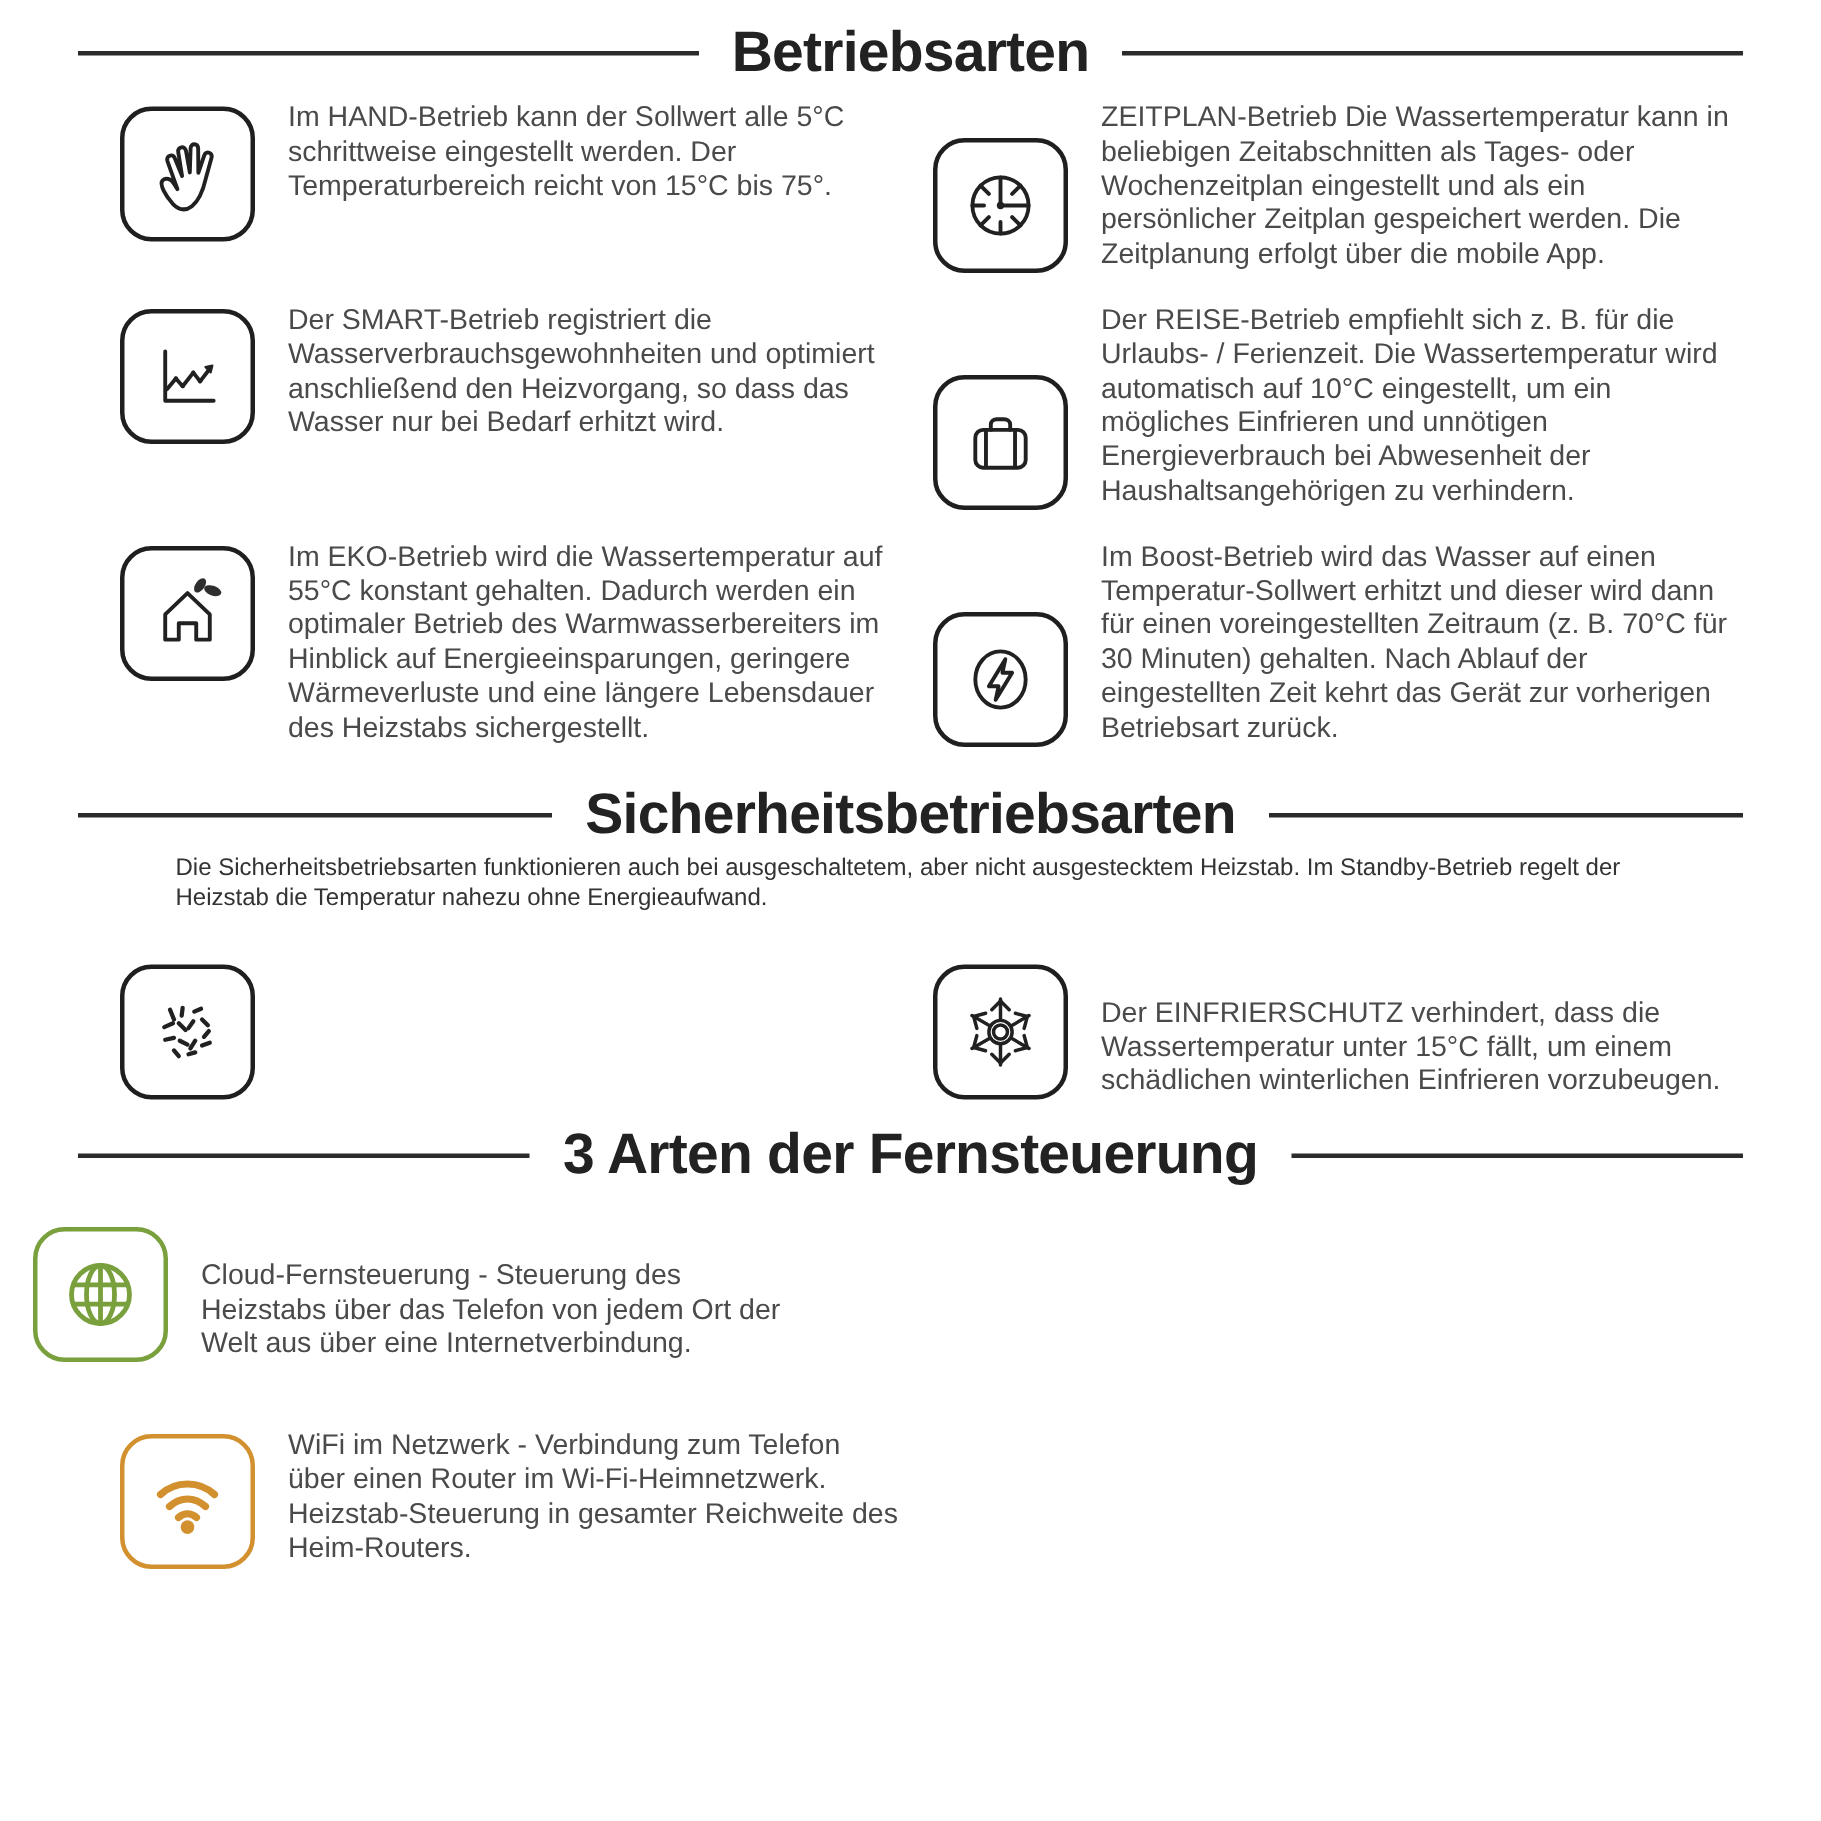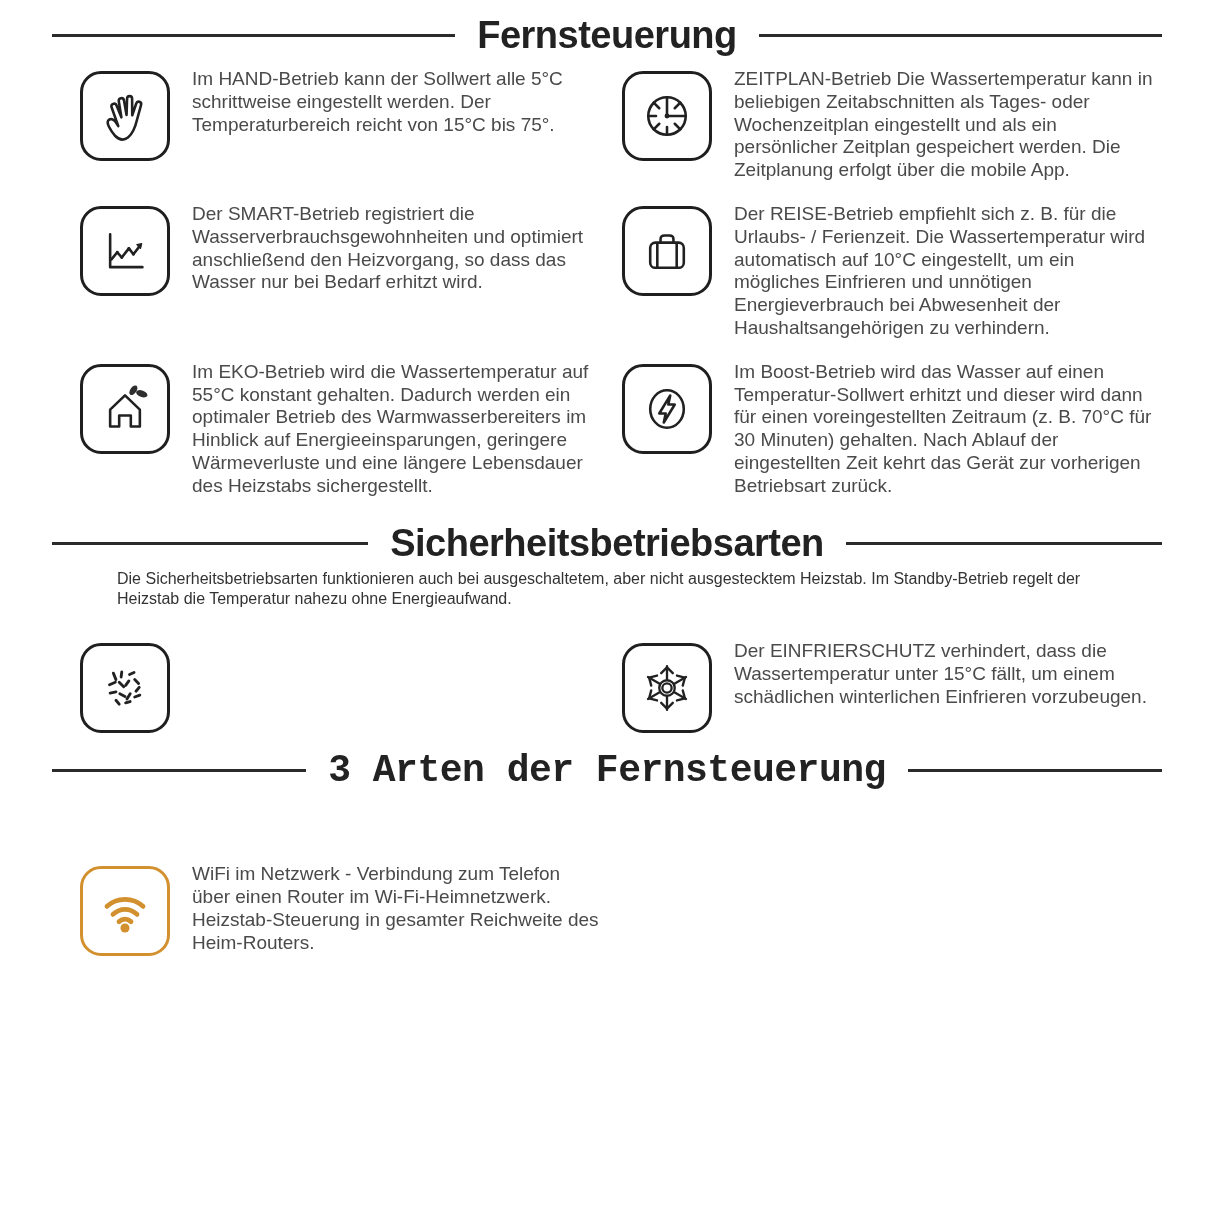--- a/index.html
+++ b/index.html
@@ -10,29 +10,29 @@
   }
   .page{padding-top:14px;}
   .section-title{display:flex;align-items:center;padding:0 52px;}
   .section-title .line{flex:1;height:3px;background:#2b2b2b;}
   .section-title .title-text{
     margin:0 22px;font-size:38px;font-weight:bold;color:#222222;
     letter-spacing:-0.5px;white-space:nowrap;
   }
   .st-1{margin-bottom:14px;}
   .st-2{margin-top:4px;margin-bottom:2px;}
-  .st-3{margin-top:-8px;margin-bottom:26px;font-family:Liberation Mono, monospace;}
+  .st-3{margin-top:-8px;margin-bottom:26px;}
   .intro{
     width:980px;margin:4px auto 34px auto;
     font-size:16px;line-height:1.27;color:#333333;
   }
   .row{display:grid;grid-template-columns:600px 614px;margin-bottom:24px;}
   .item{display:flex;align-items:flex-start;}
   .col-left{padding-left:80px;}
-  .col-right{padding-left:22px;padding-right:58px;}
+  .col-right{padding-left:22px;padding-right:58px;align-items:flex-end;}
   .icon-box{
     flex:0 0 90px;width:90px;height:90px;box-sizing:border-box;
     border:3px solid #1f1f1f;border-radius:21px;
     display:flex;align-items:center;justify-content:center;background:#fff;
   }
   .icon-box.colored{border-color:currentColor;}
   .c-blue{color:var(--blue,#2a8cb4);}
   .c-green{color:var(--green,#79a03c);}
   .c-orange{color:var(--orange,#d2912e);}
   .item-text{
@@ -41,21 +41,21 @@
   .mb-lg{margin-bottom:48px;}
   svg{display:block;}
 </style>
 </head>
 <body>
 
 <div class="page">
 
   <div class="section-title st-1">
     <div class="line"></div>
-    <h1 class="title-text">Fernsteuerung</h1>
+    <h1 class="title-text">Betriebsarten</h1>
     <div class="line"></div>
   </div>
 
   <div class="row">
     <div class="item col-left">
       <div class="icon-box">
         <svg viewBox="0 0 48 48" width="62" height="62" fill="none" stroke="#212121" stroke-width="2" stroke-linecap="round" stroke-linejoin="round">
           <path d="M16.5 39.5 C12.5 35 9.5 29.5 11 27.5 C12.5 25.5 15.5 26.5 17 29 L18.8 31.8 L13.6 17.2 C12.8 14.7 16.4 13.2 17.4 15.7 L21.2 25 L19.2 12.6 C18.8 9.9 22.6 9.2 23.2 11.9 L25.2 23.2 L25.6 10.6 C25.7 7.9 29.5 8 29.5 10.7 L29.6 23.4 L32.7 14.3 C33.6 11.8 37.2 13 36.4 15.6 L33.4 26.5 C31.8 33.5 29.8 37.8 26.3 40.6 C23.2 43 19.8 42.8 16.5 39.5 Z"></path>
         </svg>
       </div>
@@ -178,20 +178,32 @@
     </div>
   </div>
 
   <div class="section-title st-3">
     <div class="line"></div>
     <h2 class="title-text">3 Arten der Fernsteuerung</h2>
     <div class="line"></div>
   </div>
 
   <div class="row mb-lg">
+    <div class="item col-right">
+      <div class="icon-box colored c-green">
+        <svg viewBox="0 0 48 48" width="64" height="64" fill="none" stroke="currentColor" stroke-width="2.4" stroke-linecap="round">
+          <circle cx="24" cy="24" r="14.5"></circle>
+          <ellipse cx="24" cy="24" rx="7" ry="14.5"></ellipse>
+          <path d="M24 9.5 V38.5"></path>
+          <path d="M11 19.2 H37"></path>
+          <path d="M11 28.8 H37"></path>
+        </svg>
+      </div>
+      <p class="item-text">Cloud-Fernsteuerung - Steuerung des Heizstabs über das Telefon von jedem Ort der Welt aus über eine Internetverbindung.</p>
+    </div>
   </div>
 
   <div class="row">
     <div class="item col-left">
       <div class="icon-box colored c-orange">
         <svg viewBox="0 0 48 48" width="64" height="64" fill="none" stroke="currentColor" stroke-width="3.6" stroke-linecap="round">
           <path d="M10.5 20.5 C18 13.5 30 13.5 37.5 20.5"></path>
           <path d="M15 26.5 C20.5 21.5 27.5 21.5 33 26.5"></path>
           <path d="M19.5 32 C22.2 29.6 25.8 29.6 28.5 32"></path>
           <circle cx="24" cy="36.8" r="3.4" fill="currentColor" stroke="none"></circle>

